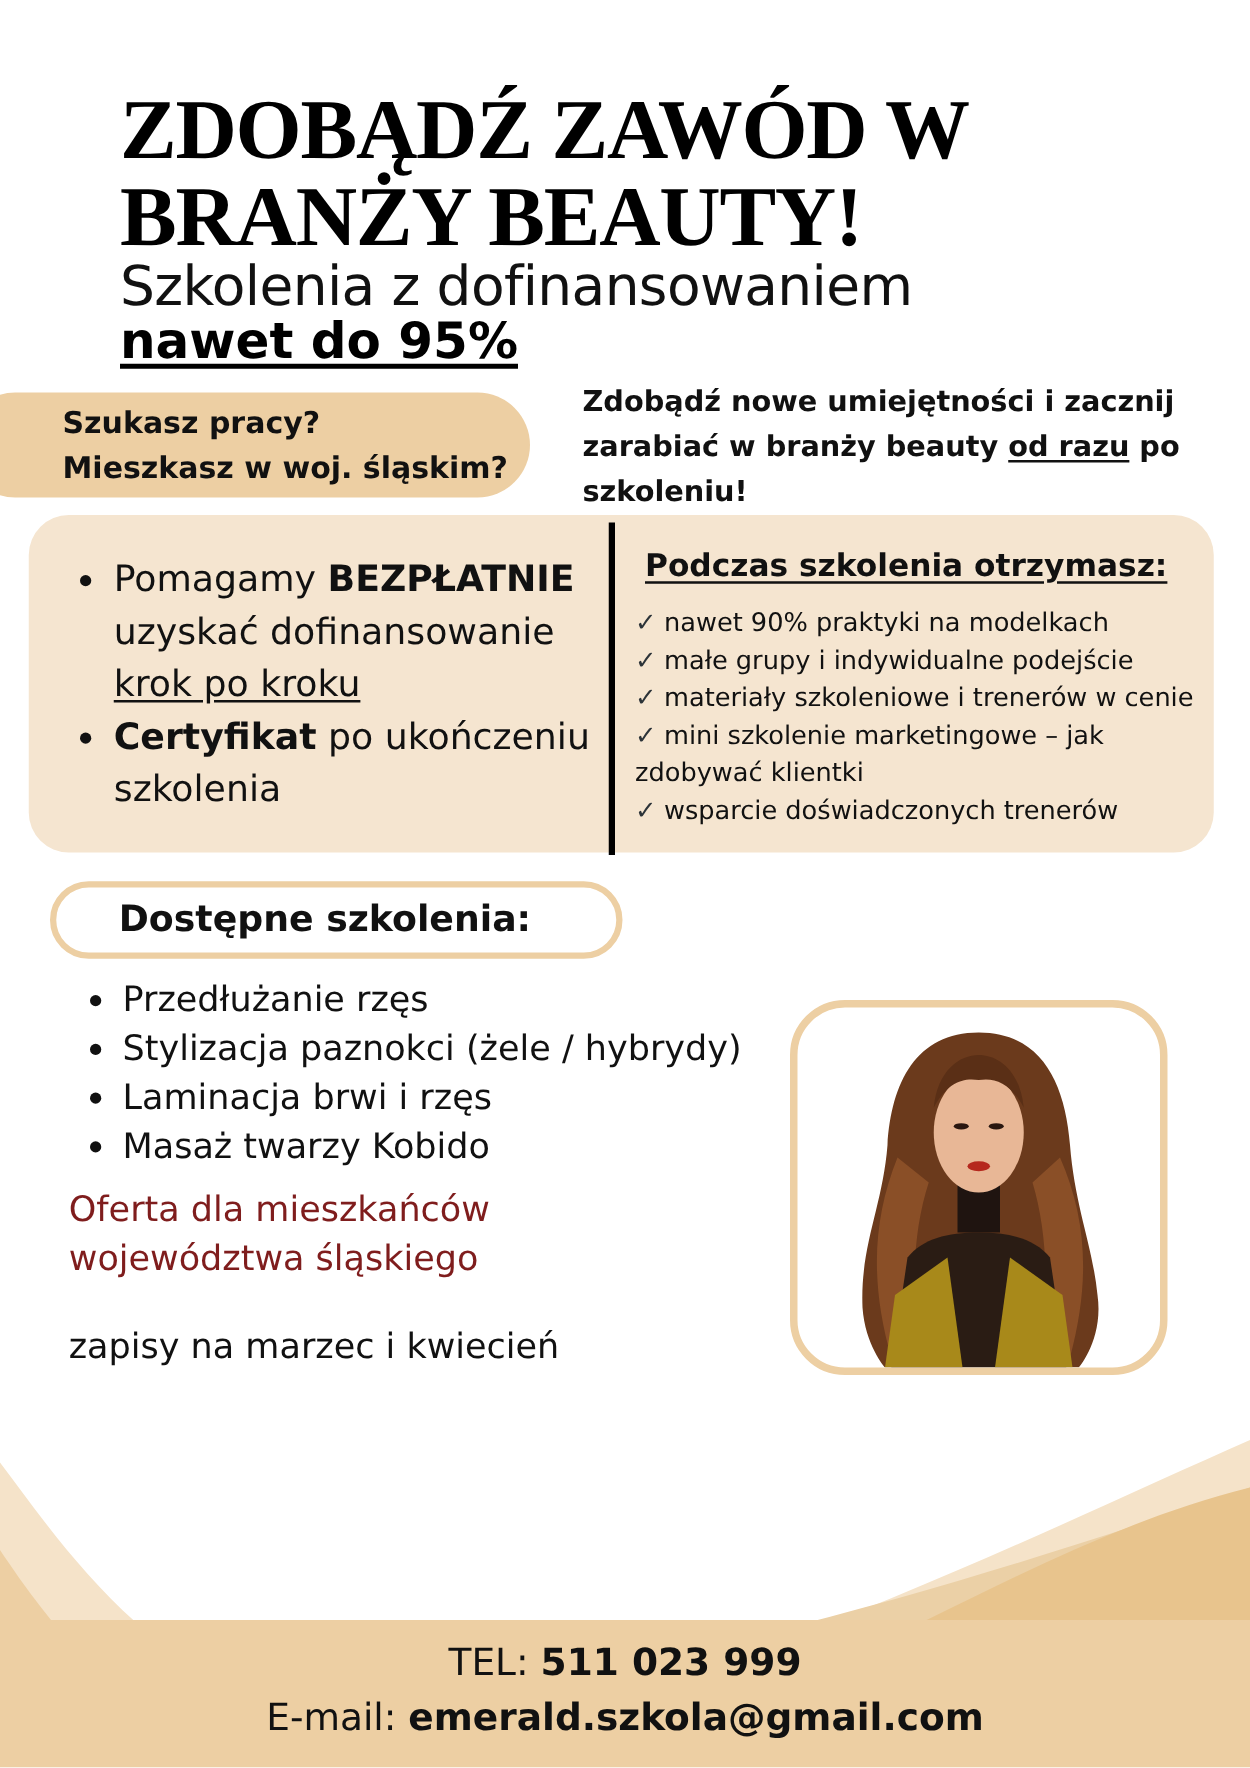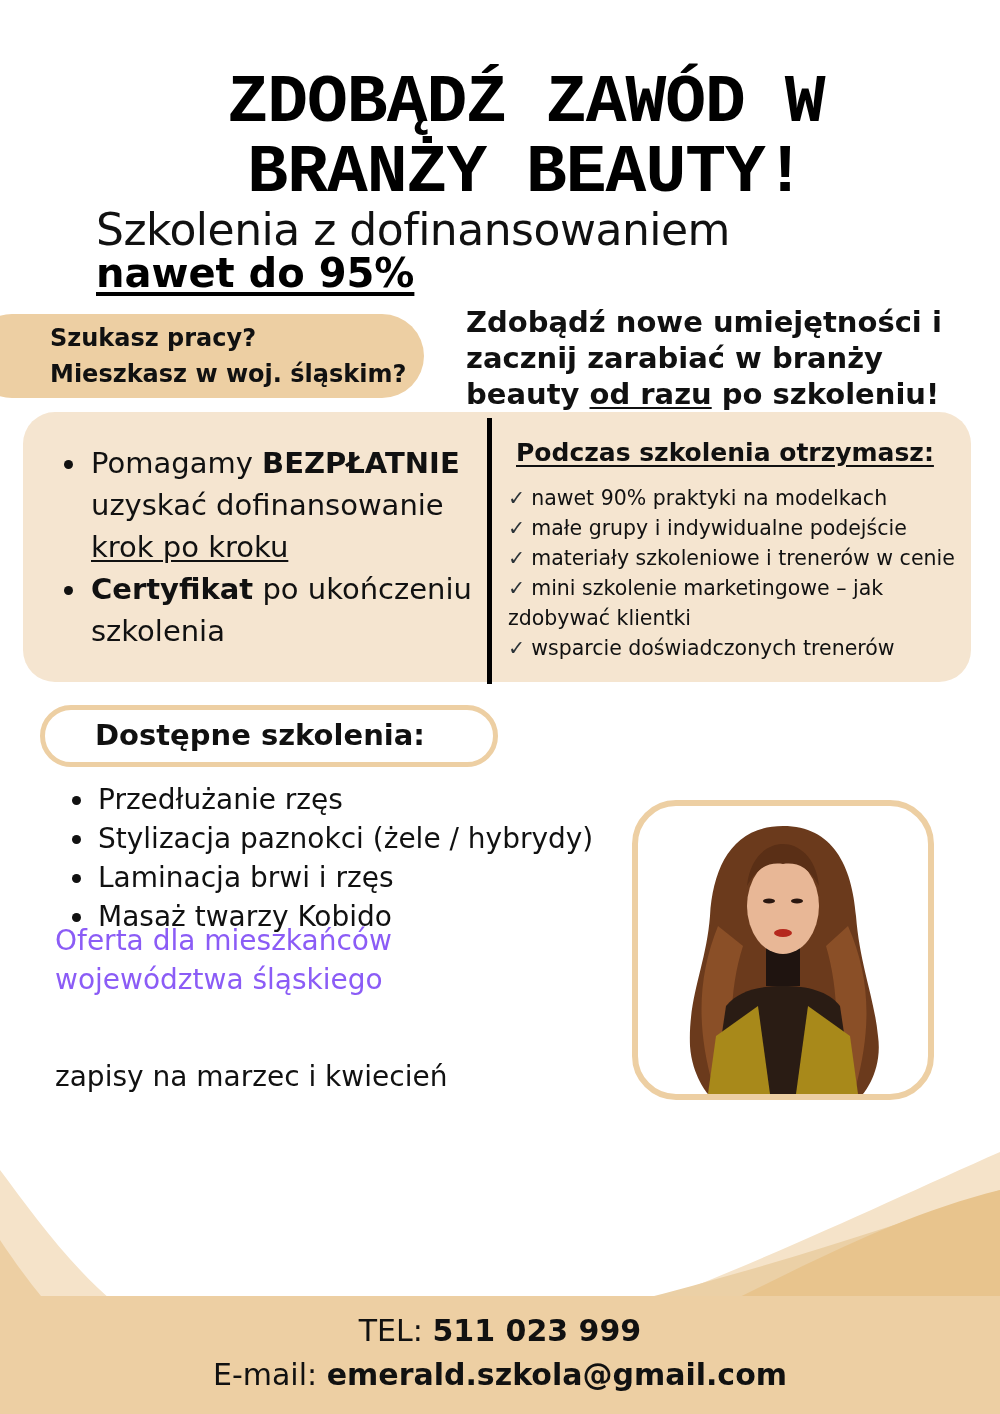--- a/index.html
+++ b/index.html
@@ -1,22 +1,22 @@
 <!DOCTYPE html>
 <html><head>
 <meta charset="utf-8">
 <style>
   * { box-sizing: border-box; margin: 0; padding: 0; }
   html, body { width: 1000px; height: 1414px; background: #ffffff; overflow: hidden; }
   body { position: relative; font-family: "DejaVu Sans", "Liberation Sans", sans-serif; color: #0b0b0b; }
 
   .headline {
     position: absolute; left: 96px; top: 68px; width: 860px;
-    font-family: Liberation Mono, monospace; font-weight: bold;
-    font-size: 68px; line-height: 70px; letter-spacing: -1px; color: #000; text-align: center;
+    font-family: Liberation Serif, serif; font-weight: bold;
+    font-size: 68px; line-height: 70px; letter-spacing: -1px; color: #000;
   }
   .subhead {
     position: absolute; left: 96px; top: 206px;
     font-size: 44px; line-height: 48px; font-weight: normal; color: #111;
     letter-spacing: -0.5px;
   }
   .subhead-strong {
     position: absolute; left: 96px; top: 250px;
     font-size: 40px; line-height: 46px; font-weight: bold; color: #000;
     text-decoration: underline; text-decoration-thickness: 4px; text-underline-offset: 5px;
@@ -25,21 +25,21 @@
   .pill-left {
     position: absolute; left: -30px; top: 314px; width: 454px; height: 84px;
     background: #edcfa3; border-radius: 42px;
   }
   .pill-left-text {
     position: absolute; left: 50px; top: 320px;
     font-size: 24px; line-height: 36px; font-weight: bold; color: #111;
   }
   .intro-right {
     position: absolute; left: 466px; top: 304px; width: 520px;
-    font-size: 29px; line-height: 36px; font-weight: bold; color: #111;
+    font-size: 23px; line-height: 36px; font-weight: bold; color: #111;
   }
   .u { text-decoration: underline; text-underline-offset: 3px; }
 
   .benefit-box {
     position: absolute; left: 23px; top: 412px; width: 948px; height: 270px;
     background: #f5e5d0; border-radius: 32px;
   }
   .divider {
     position: absolute; left: 487px; top: 418px; width: 5px; height: 266px; background: #000;
   }
@@ -74,22 +74,22 @@
   .course-list {
     position: absolute; left: 66px; top: 780px; width: 560px;
     font-size: 28px; line-height: 39px; color: #111; list-style: none;
   }
   .course-list li { position: relative; padding-left: 32px; }
   .course-list li::before {
     content: ""; position: absolute; left: 6px; top: 16px; width: 9px; height: 9px;
     border-radius: 50%; background: #111;
   }
   .offer {
-    position: absolute; left: 55px; top: 921px; width: 520px;
-    font-size: 28px; line-height: 39px; color: #8b5cf6;
+    position: absolute; left: 55px; top: 948px; width: 520px;
+    font-size: 28px; line-height: 39px; color: #7f1d1d;
   }
   .limit {
     position: absolute; left: 55px; top: 1056px; width: 560px;
     font-size: 28px; line-height: 41px; color: #111;
   }
 
   .photo-frame {
     position: absolute; left: 632px; top: 800px; width: 302px; height: 300px;
     border: 6px solid #edcfa3; border-radius: 44px; background: #fff; overflow: hidden;
   }

